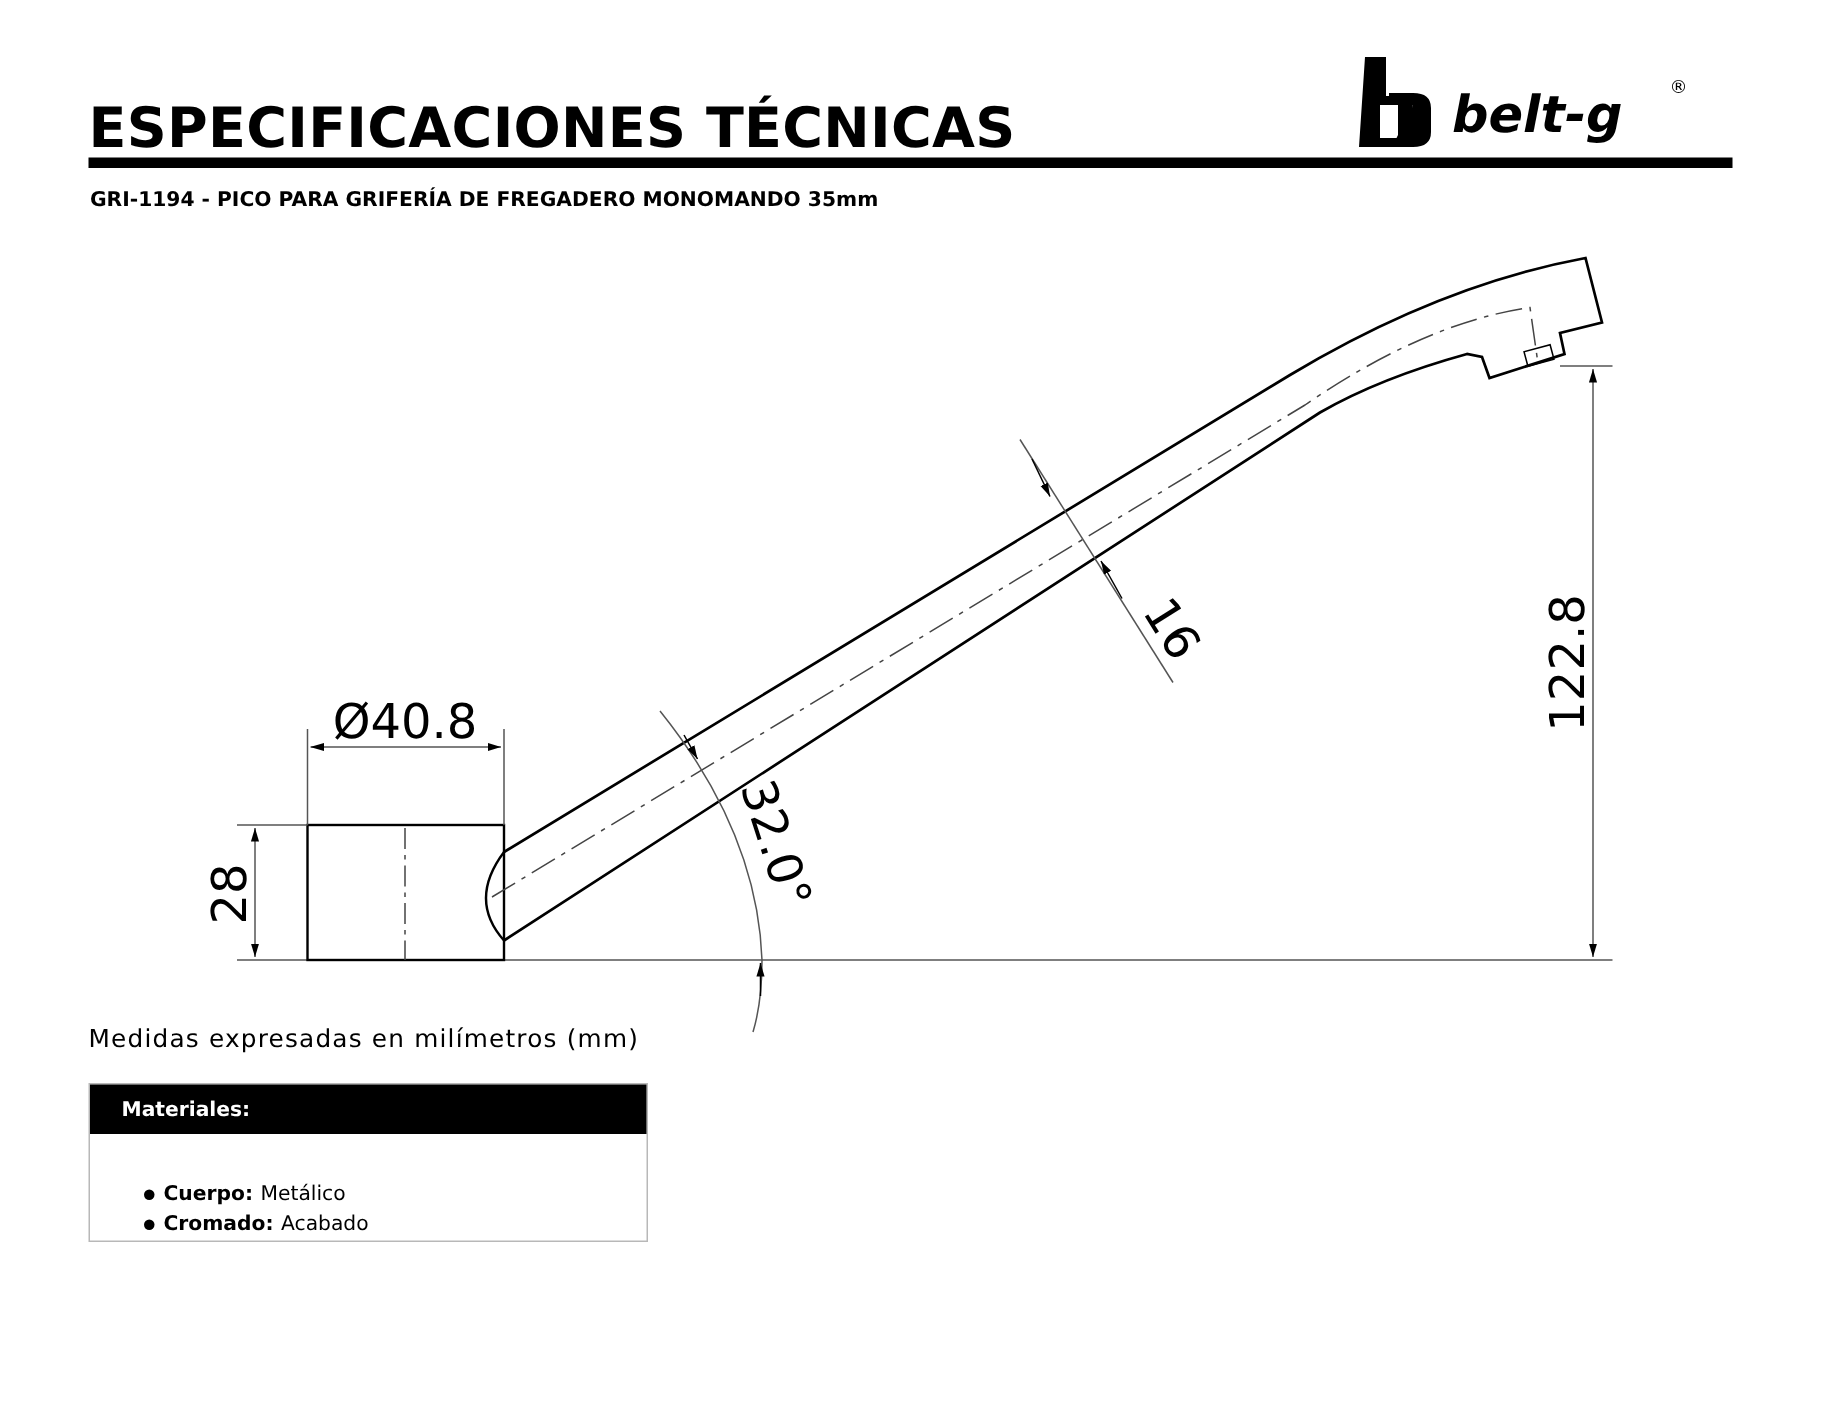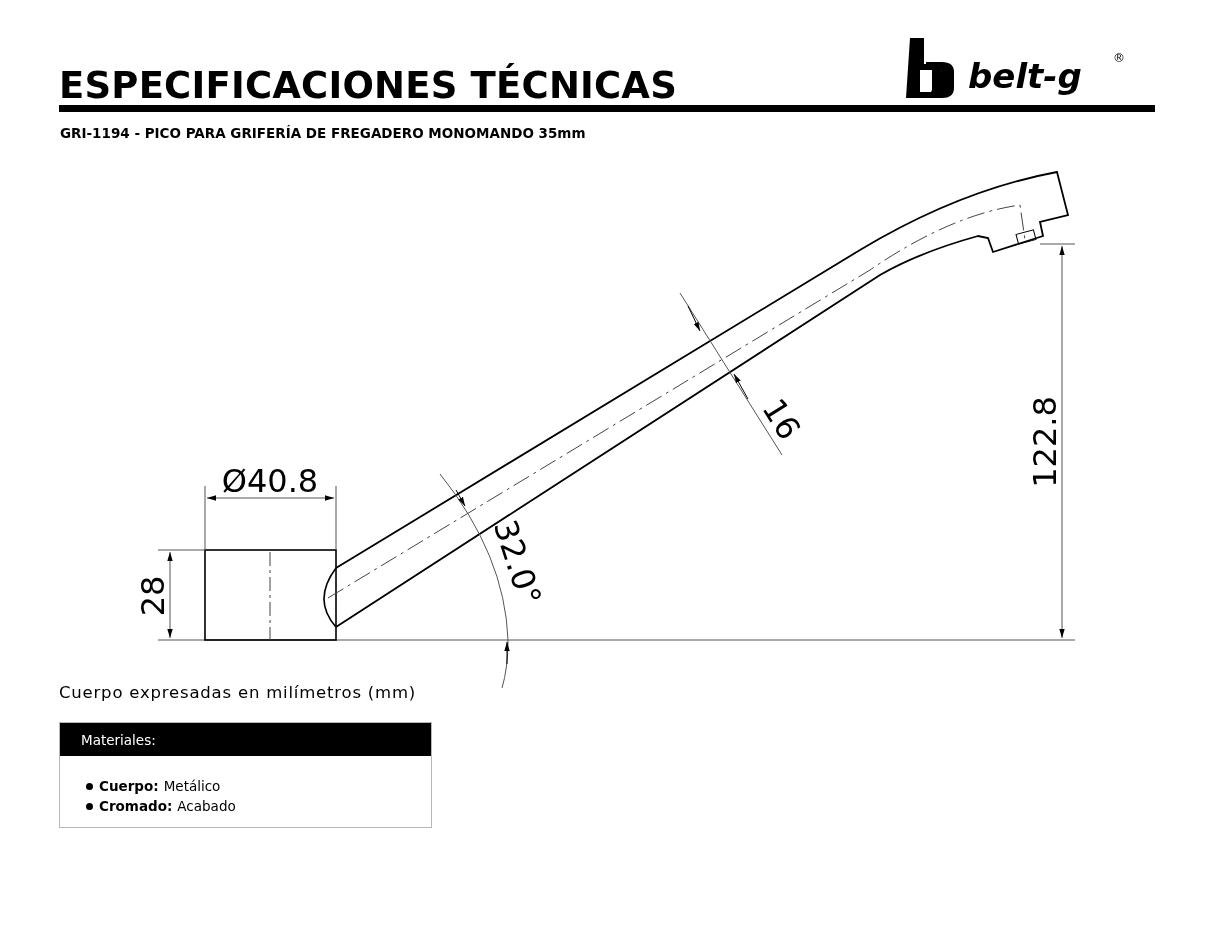--- a/index.html
+++ b/index.html
@@ -4,22 +4,22 @@
 <style>
   html, body { margin:0; padding:0; background:#ffffff; }
   body { width:1214px; height:938px; position:relative; overflow:hidden; font-family:"DejaVu Sans", sans-serif; color:#000; }
   .title { position:absolute; left:59px; top:64px; font-size:37px; font-weight:bold; letter-spacing:0.2px; }
   .rule { position:absolute; left:59px; top:105px; width:1096px; height:7px; background:#000; }
   .subtitle { position:absolute; left:60px; top:125px; font-size:13.5px; font-weight:bold; }
   .logo { position:absolute; left:904px; top:36px; width:230px; height:64px; }
   .drawing { position:absolute; left:0; top:0; }
   .units { position:absolute; left:59px; top:683px; font-size:16.5px; letter-spacing:0.8px; }
   .materials { position:absolute; left:59px; top:722px; width:371px; height:104px; border:1px solid #b8b8b8; }
-  .materials-header { background:#000; color:#fff; font-weight:normal; font-size:13.5px; height:33px; line-height:35px; padding-left:21px; }
-  .materials-list { list-style:none; margin:6px; padding:16px 0 0 20px; font-size:13.5px; }
+  .materials-header { background:#000; color:#fff; font-weight:bold; font-size:13.5px; height:33px; line-height:35px; padding-left:21px; }
+  .materials-list { list-style:none; margin:16px; padding:16px 0 0 20px; font-size:13.5px; }
   .materials-list li { margin-bottom:4px; display:flex; align-items:center; }
   .bullet { display:inline-block; width:7px; height:7px; border-radius:50%; background:#000; margin-right:6px; }
   .mat-key { font-weight:bold; margin-right:5px; }
 </style>
 </head>
 <body>
 
 <div class="title">ESPECIFICACIONES TÉCNICAS</div>
 
 <svg class="logo" viewBox="0 0 230 64" width="230" height="64">
@@ -67,21 +67,21 @@
   <path d="M440 474 Q505 555 508 640 Q508 668 502 688" fill="none" stroke="#555" stroke-width="1"></path>
   <line x1="456" y1="490" x2="465" y2="506" stroke="#000" stroke-width="1" marker-end="url(#arr)"></line>
   <line x1="507" y1="664" x2="507" y2="642" stroke="#000" stroke-width="1" marker-end="url(#arr)"></line>
   <text transform="translate(507,566) rotate(72)" text-anchor="middle" font-family="DejaVu Sans, sans-serif" font-size="32" fill="#000">32.0°</text>
 
   <line x1="1040" y1="244" x2="1075" y2="244" stroke="#555" stroke-width="1"></line>
   <line x1="1062" y1="246" x2="1062" y2="638" stroke="#555" stroke-width="1" marker-start="url(#arr)" marker-end="url(#arr)"></line>
   <text transform="translate(1056,442) rotate(-90)" text-anchor="middle" font-family="DejaVu Sans, sans-serif" font-size="32" fill="#000">122.8</text>
 </svg>
 
-<div class="units">Cuerpo expresadas en milímetros (mm)</div>
+<div class="units">Medidas expresadas en milímetros (mm)</div>
 
 <div class="materials">
   <div class="materials-header">Materiales:</div>
   <ul class="materials-list">
     <li>
       <span class="bullet"></span>
       <span class="mat-key">Cuerpo:</span>
       <span>Metálico</span>
     </li>
     <li>

